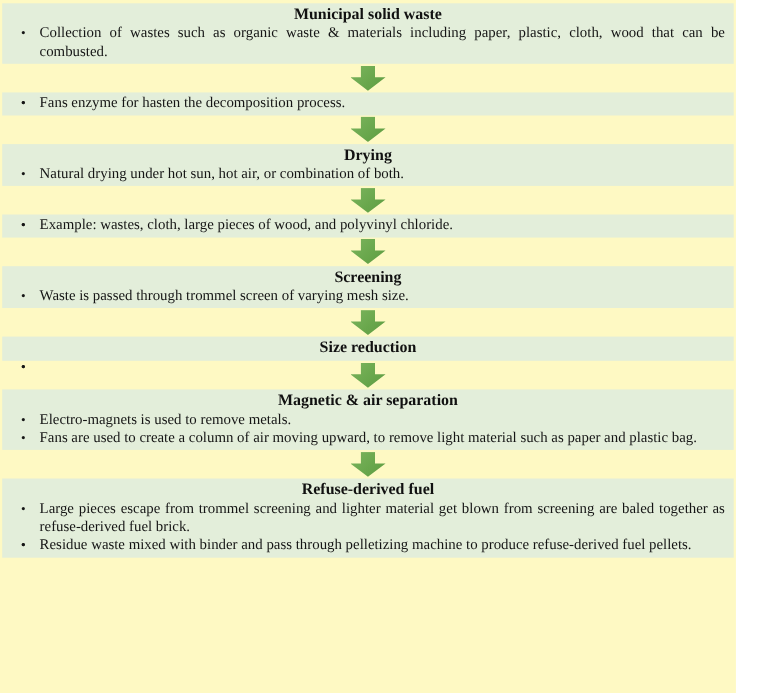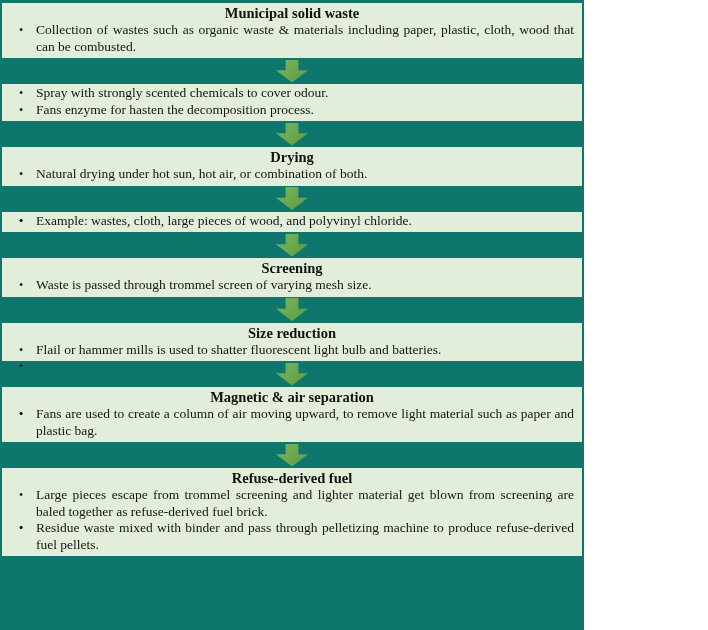--- a/index.html
+++ b/index.html
@@ -3,24 +3,24 @@
 <meta charset="utf-8">
 <style>
   html, body {
     margin: 0;
     padding: 0;
     background: #ffffff;
     font-family: "Liberation Serif", "DejaVu Serif", serif;
   }
   #canvas {
     position: relative;
-    width: 584px;
+    width: 669px;
     height: 630px;
     overflow: hidden;
-    background: #0f766e;
+    background: #fef9c3;
     box-sizing: border-box;
     padding-top: 3px;
   }
   .box {
     margin: 0 2px;
     background: #e3eeda;
     box-sizing: border-box;
     padding: 1px 8px 3px 8px;
   }
   .title {
@@ -72,21 +72,21 @@
     <ul class="bullets">
       <li><span class="dot">•</span><span class="txt">Collection of wastes such as organic waste &amp; materials including paper, plastic, cloth, wood that can be combusted.</span></li>
     </ul>
   </section>
   <div class="arrow-row">
       <div class="down-arrow"></div>
     </div>
 
   <section class="box">
     <ul class="bullets">
-      <li><span class="dot">•</span><span class="txt">Spray with strongly scented chemicals to cover odour.</span></li>
+      <li><span class="dot">•</span></li>
       <li><span class="dot">•</span><span class="txt">Fans enzyme for hasten the decomposition process.</span></li>
     </ul>
   </section>
   <div class="arrow-row">
       <div class="down-arrow"></div>
     </div>
 
   <section class="box">
     <div class="title">Drying</div>
     <ul class="bullets">
@@ -113,32 +113,32 @@
       <li><span class="dot">•</span><span class="txt">Waste is passed through trommel screen of varying mesh size.</span></li>
     </ul>
   </section>
   <div class="arrow-row">
       <div class="down-arrow"></div>
     </div>
 
   <section class="box">
     <div class="title">Size reduction</div>
     <ul class="bullets">
-      <li><span class="dot">•</span><span class="txt">Flail or hammer mills is used to shatter fluorescent light bulb and batteries.</span></li>
+      <li><span class="dot">•</span></li>
       <li><span class="dot">•</span></li>
     </ul>
   </section>
   <div class="arrow-row">
       <div class="down-arrow"></div>
     </div>
 
   <section class="box">
     <div class="title">Magnetic &amp; air separation</div>
     <ul class="bullets">
-      <li><span class="dot">•</span></li>
+      <li><span class="dot">•</span><span class="txt">Electro-magnets is used to remove metals.</span></li>
       <li><span class="dot">•</span><span class="txt">Fans are used to create a column of air moving upward, to remove light material such as paper and plastic bag.</span></li>
     </ul>
   </section>
   <div class="arrow-row">
       <div class="down-arrow"></div>
     </div>
 
   <section class="box">
     <div class="title">Refuse-derived fuel</div>
     <ul class="bullets">

